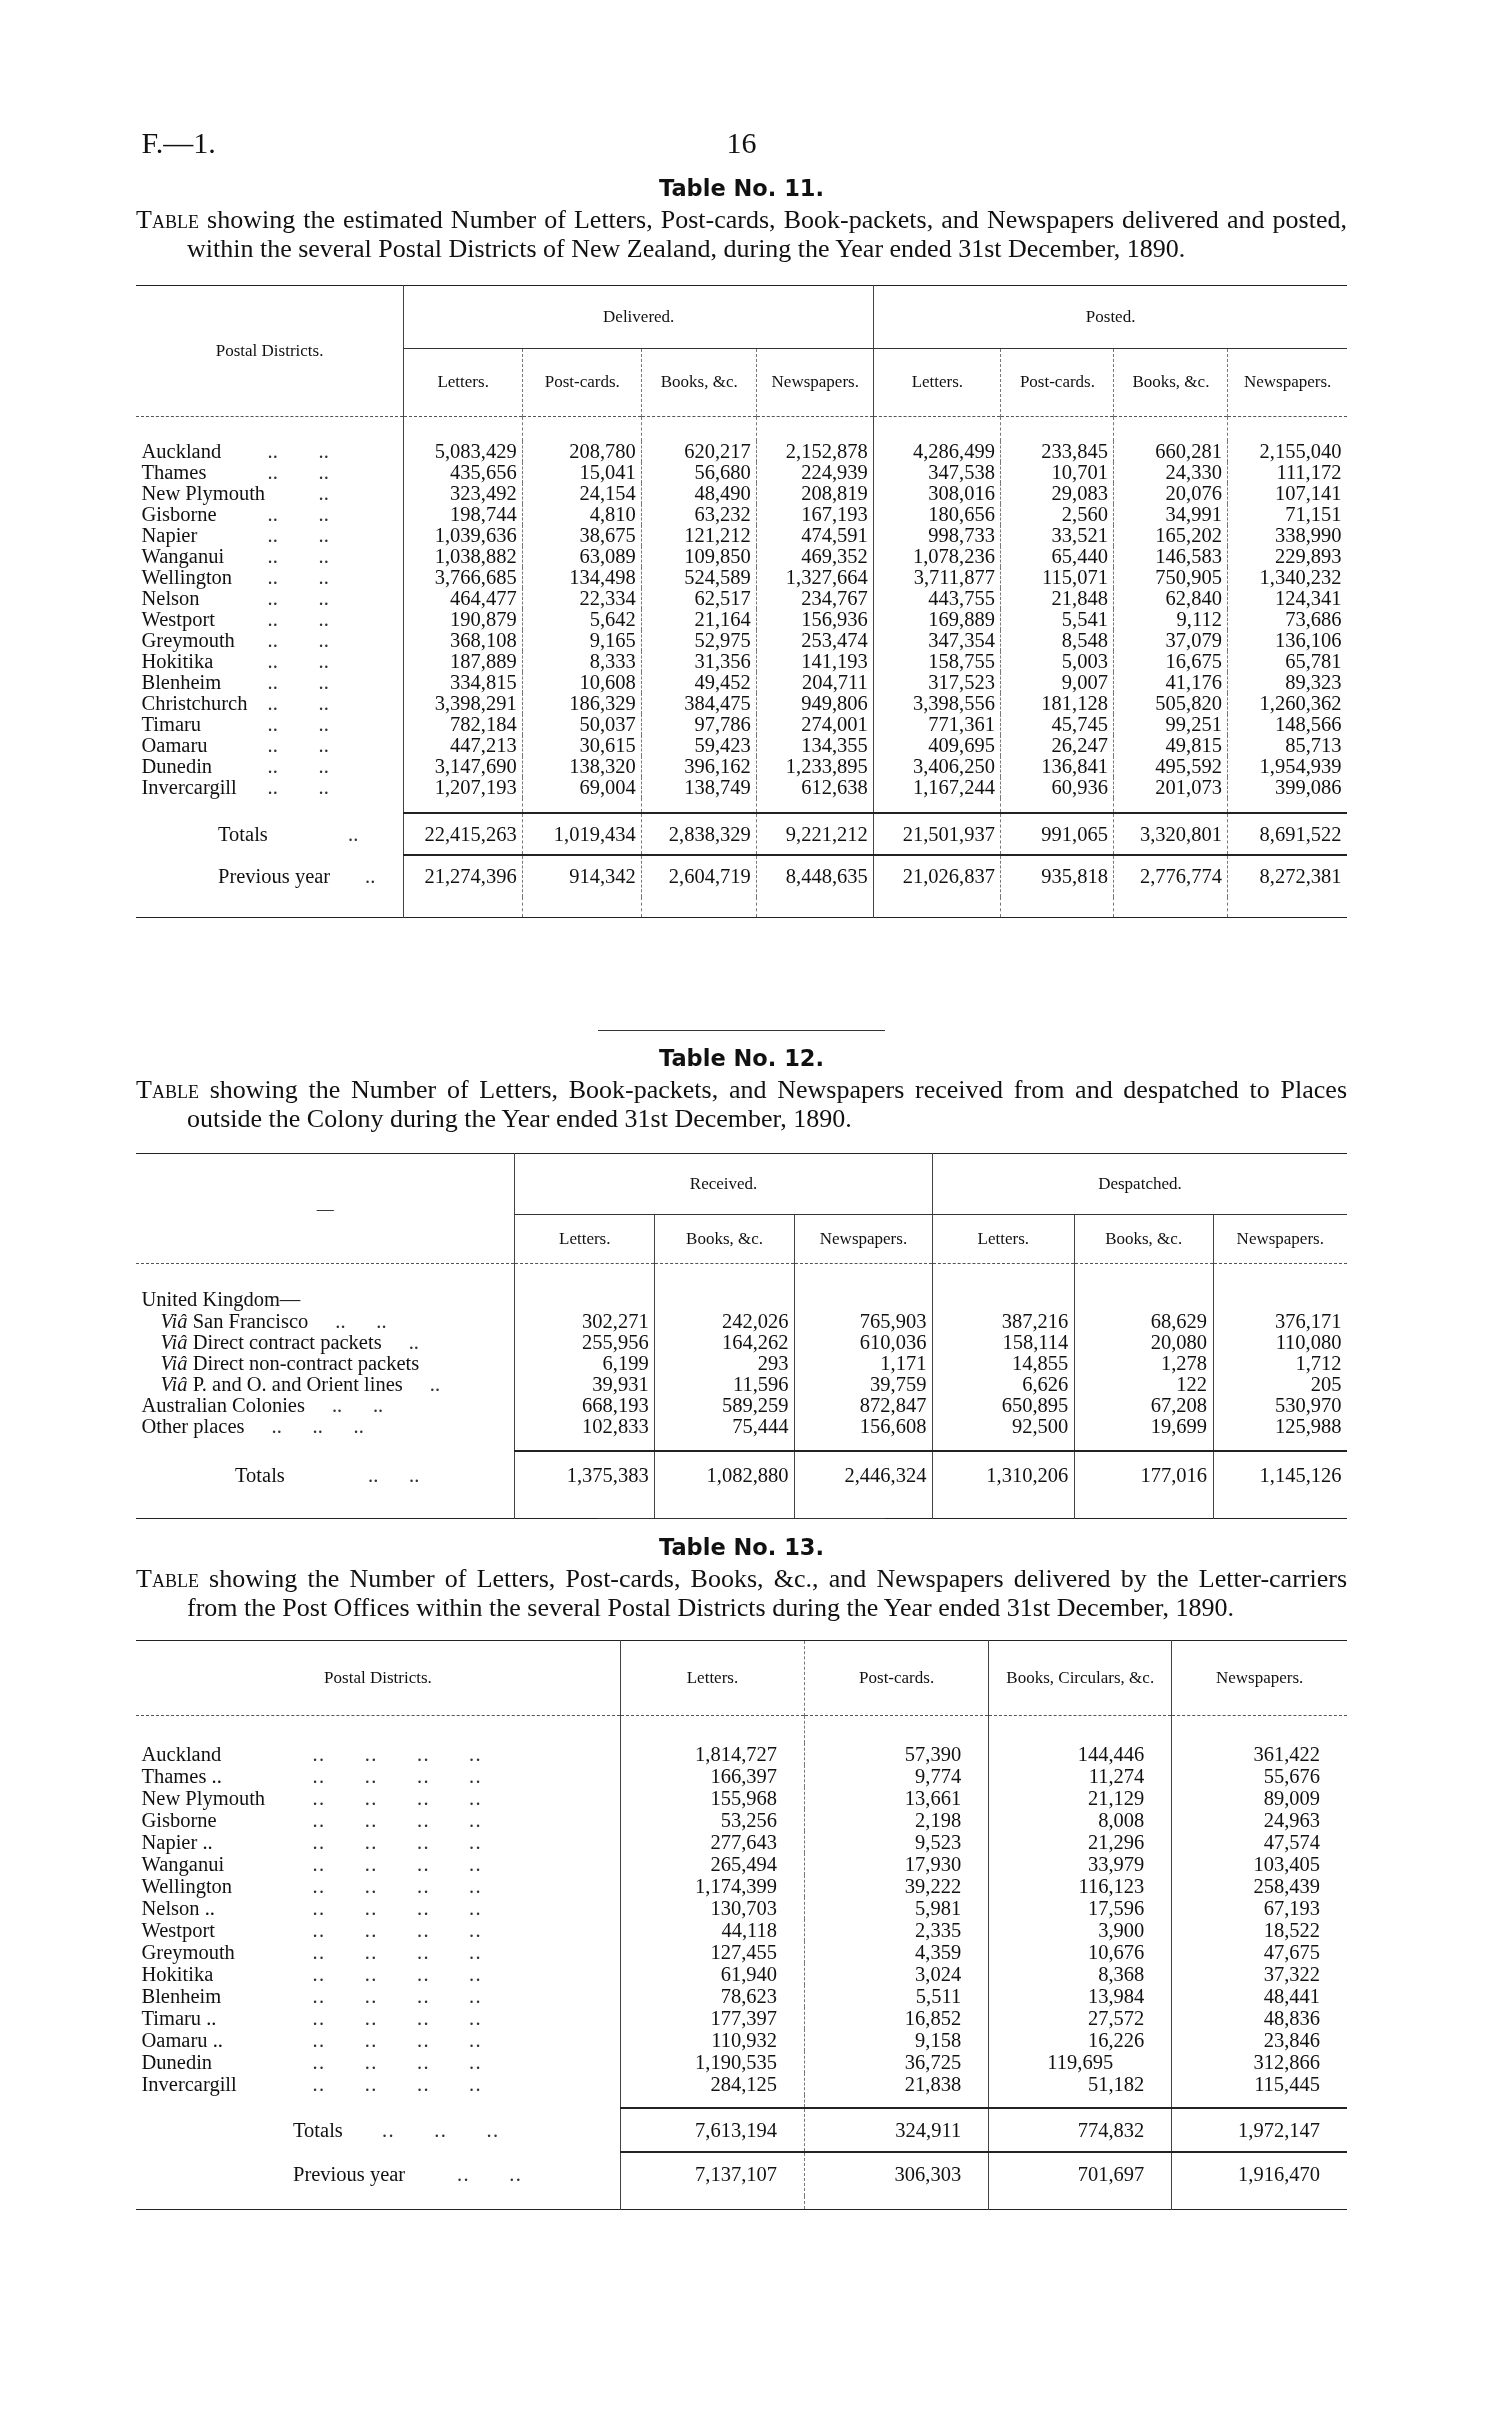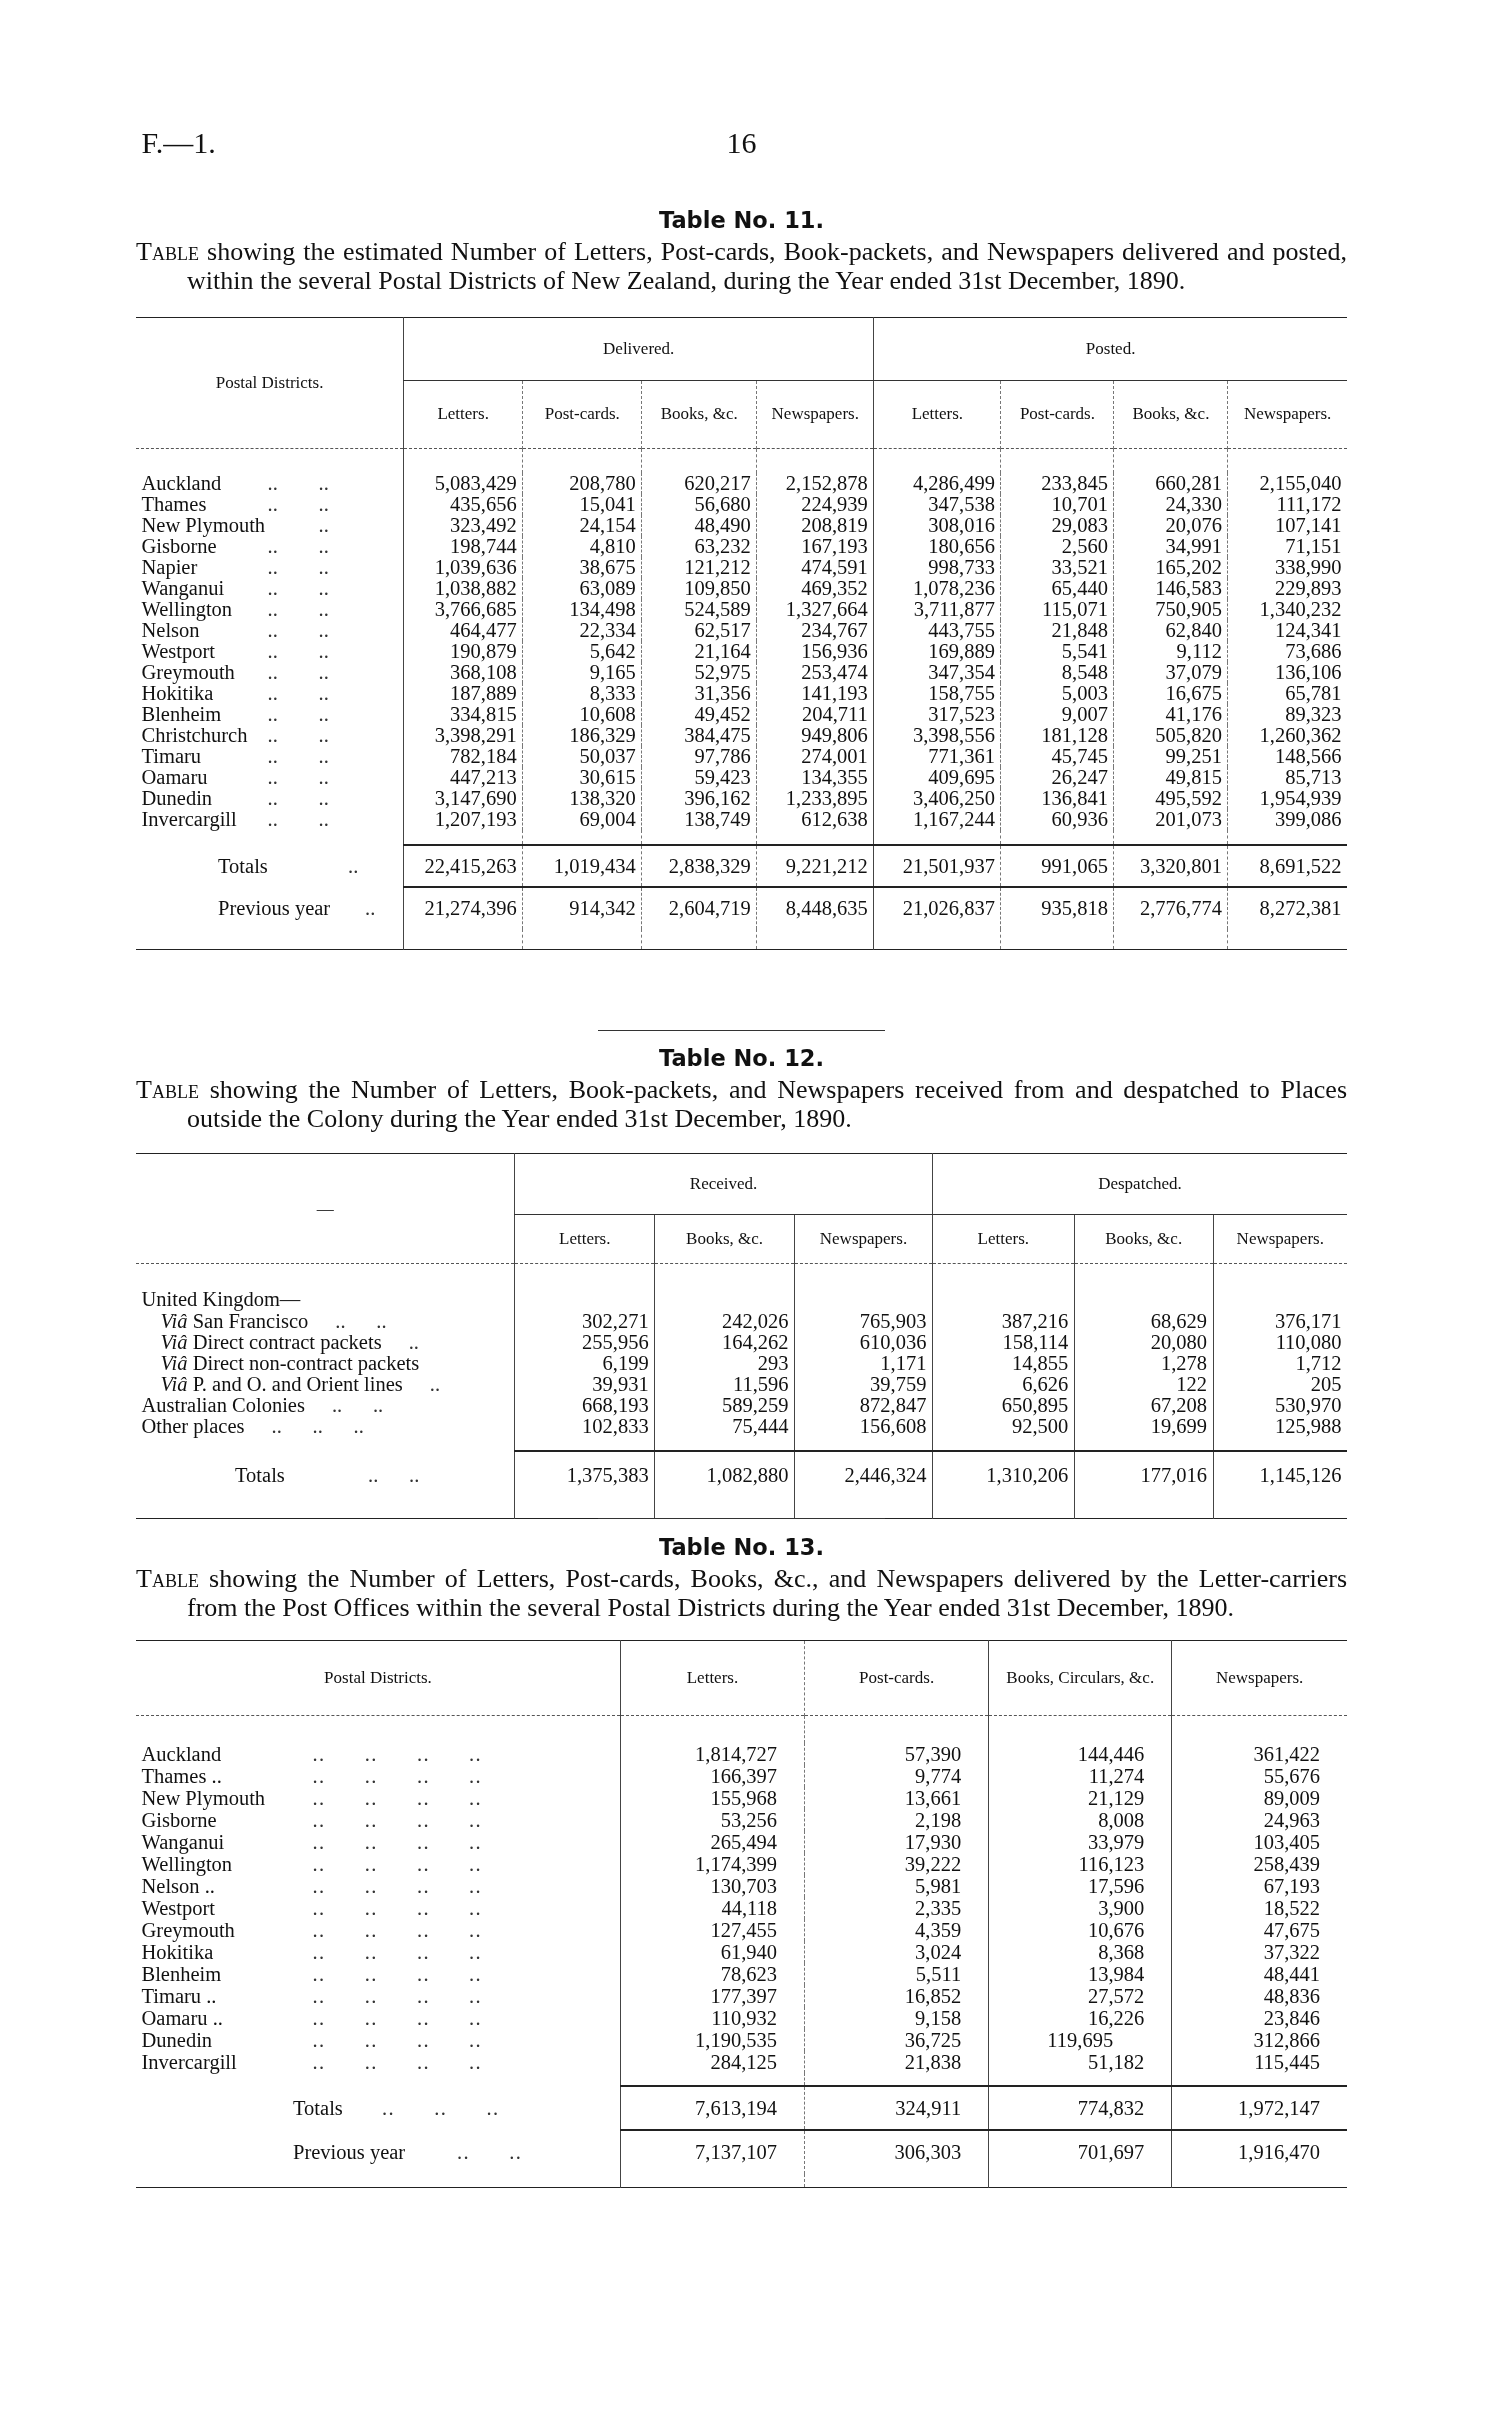--- a/index.html
+++ b/index.html
@@ -29,21 +29,21 @@
 </head>
 <body>
 
 <div class="page">
 
   <div class="runhead">
     <span class="ref">F.—1.</span>
     <span class="pno">16</span>
   </div>
 
-  <section style="position:absolute; top:207px; left:0; width:1211px;">
+  <section style="position:absolute; top:175px; left:0; width:1211px;">
     <h2 class="table-title">Table No. 11.</h2>
     <p class="caption"><span class="sc">Table</span><span> showing the estimated Number of Letters, Post-cards, Book-packets, and Newspapers delivered and posted, within the several Postal Districts of New Zealand, during the Year ended 31st December, 1890.</span></p>
 
     <table class="stat" id="t11" style="margin-top:22px;">
       <colgroup>
         <col style="width:263px">
           <col style="width:117px">
           <col style="width:117px">
           <col style="width:113px">
           <col style="width:115px">
@@ -502,20 +502,27 @@
             <td class="num vl" style="padding-right:27px;">89,009</td>
           </tr>
           <tr style="height:22px; line-height:22px;">
             <td class="name"><span style="display:inline-block;width:171px;">Gisborne</span><span class="dots" style="white-space:pre; letter-spacing:1.4px;">..      ..      ..      ..</span></td>
             <td class="num vl" style="padding-right:27px;">53,256</td>
             <td class="num vd" style="padding-right:27px;">2,198</td>
             <td class="num vl" style="padding-right:27px;">8,008</td>
             <td class="num vl" style="padding-right:27px;">24,963</td>
           </tr>
           <tr style="height:22px; line-height:22px;">
+            <td class="name"><span style="display:inline-block;width:171px;">Napier ..</span><span class="dots" style="white-space:pre; letter-spacing:1.4px;">..      ..      ..      ..</span></td>
+            <td class="num vl" style="padding-right:27px;">277,643</td>
+            <td class="num vd" style="padding-right:27px;">9,523</td>
+            <td class="num vl" style="padding-right:27px;">21,296</td>
+            <td class="num vl" style="padding-right:27px;">47,574</td>
+          </tr>
+          <tr style="height:22px; line-height:22px;">
             <td class="name"><span style="display:inline-block;width:171px;">Wanganui</span><span class="dots" style="white-space:pre; letter-spacing:1.4px;">..      ..      ..      ..</span></td>
             <td class="num vl" style="padding-right:27px;">265,494</td>
             <td class="num vd" style="padding-right:27px;">17,930</td>
             <td class="num vl" style="padding-right:27px;">33,979</td>
             <td class="num vl" style="padding-right:27px;">103,405</td>
           </tr>
           <tr style="height:22px; line-height:22px;">
             <td class="name"><span style="display:inline-block;width:171px;">Wellington</span><span class="dots" style="white-space:pre; letter-spacing:1.4px;">..      ..      ..      ..</span></td>
             <td class="num vl" style="padding-right:27px;">1,174,399</td>
             <td class="num vd" style="padding-right:27px;">39,222</td>

